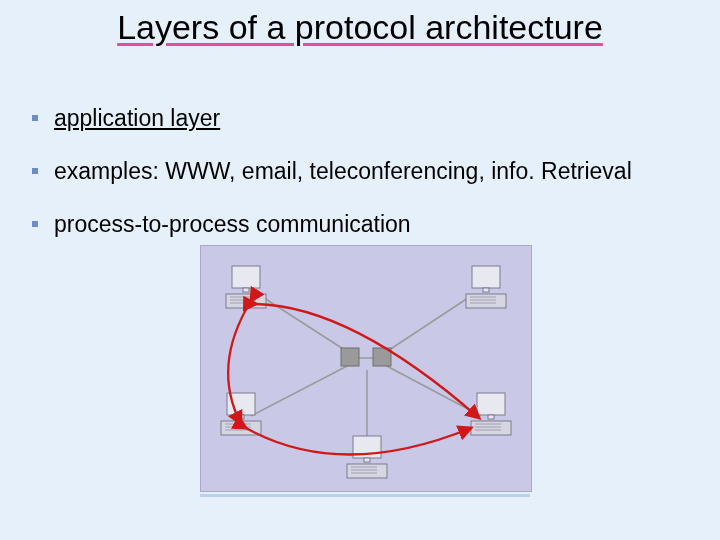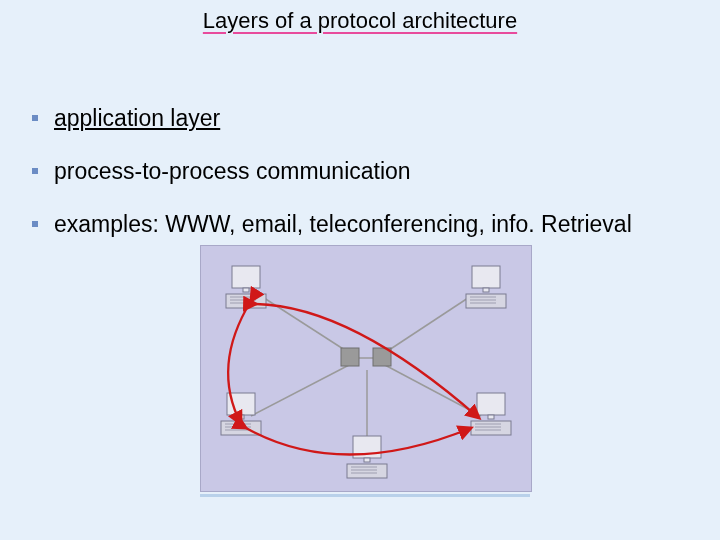--- a/index.html
+++ b/index.html
@@ -16,21 +16,21 @@
     width: 720px;
     height: 540px;
     box-sizing: border-box;
   }
   .title {
     position: absolute;
     top: 8px;
     left: 0;
     right: 0;
     text-align: center;
-    font-size: 22px;
+    font-size: 34px;
     font-weight: 400;
     color: #000;
     text-decoration: underline;
     text-decoration-color: #e84b9c;
     text-underline-offset: 4px;
   }
   .body {
     position: absolute;
     top: 80px;
     left: 54px;
@@ -102,22 +102,22 @@
 </head>
 <body>
 
 <div class="slide">
 
   <div class="title">Layers of a protocol architecture</div>
 
   <div class="body">
     <ul>
       <li><span class="underline">application layer</span></li>
+      <li><span>examples: WWW, email, teleconferencing, info. Retrieval</span></li>
       <li><span>process-to-process communication</span></li>
-      <li><span>examples: WWW, email, teleconferencing, info. Retrieval</span></li>
     </ul>
   </div>
 
   <div class="diagram">
     <svg viewBox="0 0 330 245">
       <defs>
         <marker id="redarrow" viewBox="0 0 10 10" refX="8" refY="5" markerWidth="7" markerHeight="7" orient="auto">
           <path d="M 0 0 L 10 5 L 0 10 z" class="arrowhead"></path>
         </marker>
         <g id="workstation">

